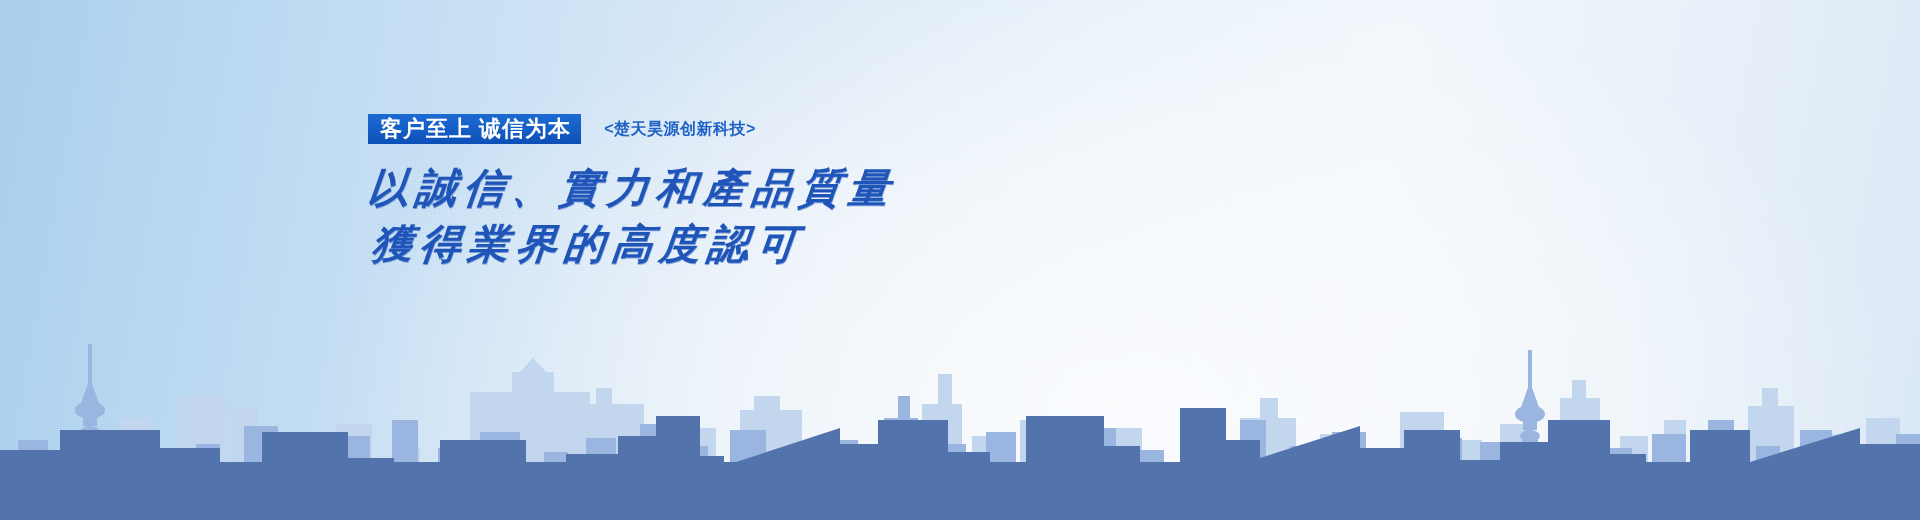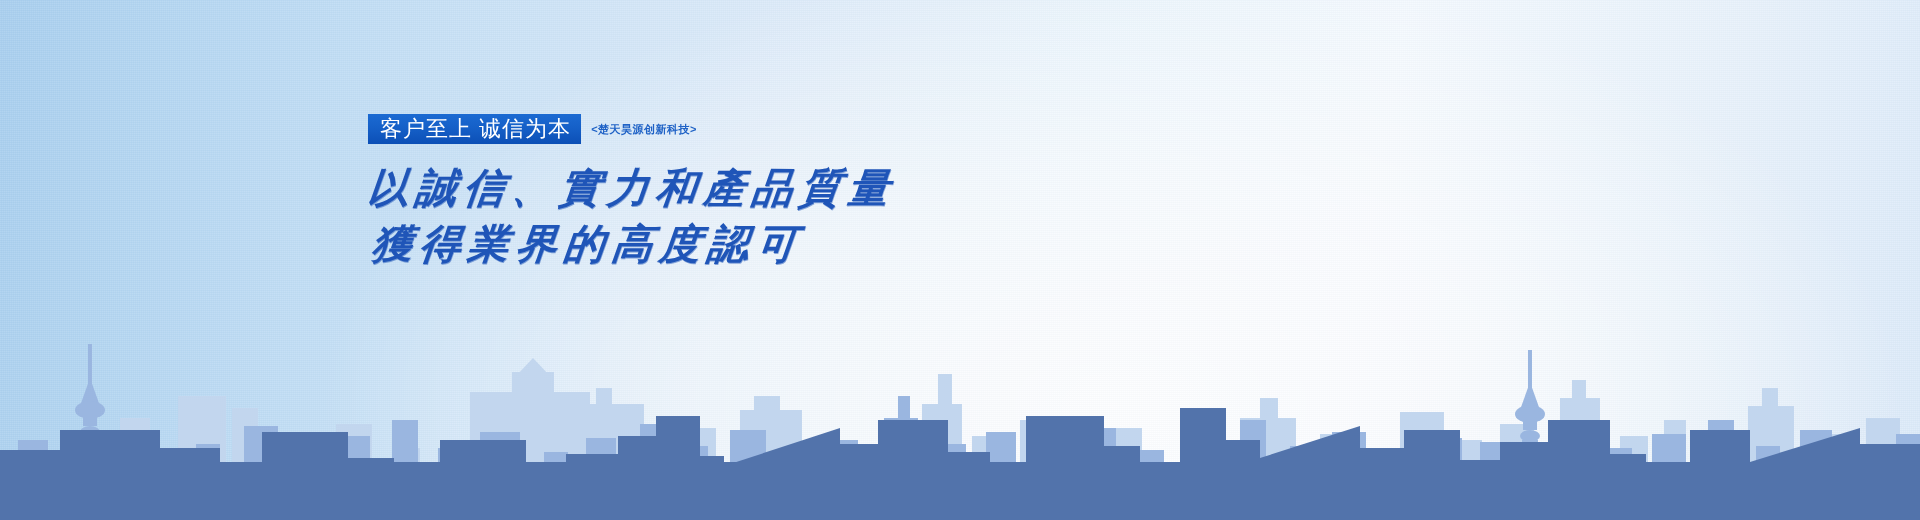--- a/index.html
+++ b/index.html
@@ -23,25 +23,25 @@
   }
 
   
   #content{position:absolute;left:368px;top:110px;z-index:6;}
 
   #tagrow{display:flex;align-items:center;height:38px;}
   #tagbar{
     display:inline-flex;align-items:center;justify-content:center;
     height:30px;padding:0 10px 0 12px;
     background:linear-gradient(180deg,#1b6ad2 0%,#1560c8 45%,#0c4fb6 100%);
-    color:#fff;font-size:22px;font-weight:400;letter-spacing:1px;
+    color:#fff;font-size:22px;font-weight:700;letter-spacing:1px;
     line-height:30px;white-space:nowrap;
   }
   #company{
-    margin-left:10px;color:#1f62c6;font-size:11px;font-weight:700;
+    margin-left:23px;color:#1f62c6;font-size:16px;font-weight:700;
     letter-spacing:.5px;white-space:nowrap;
   }
 
   #headline{margin-top:12px;}
   .hline{
     color:#1f55b8;
     font-family:"DejaVu Serif","Liberation Serif",serif;
     font-weight:700;
     font-size:41px;
     line-height:56px;

